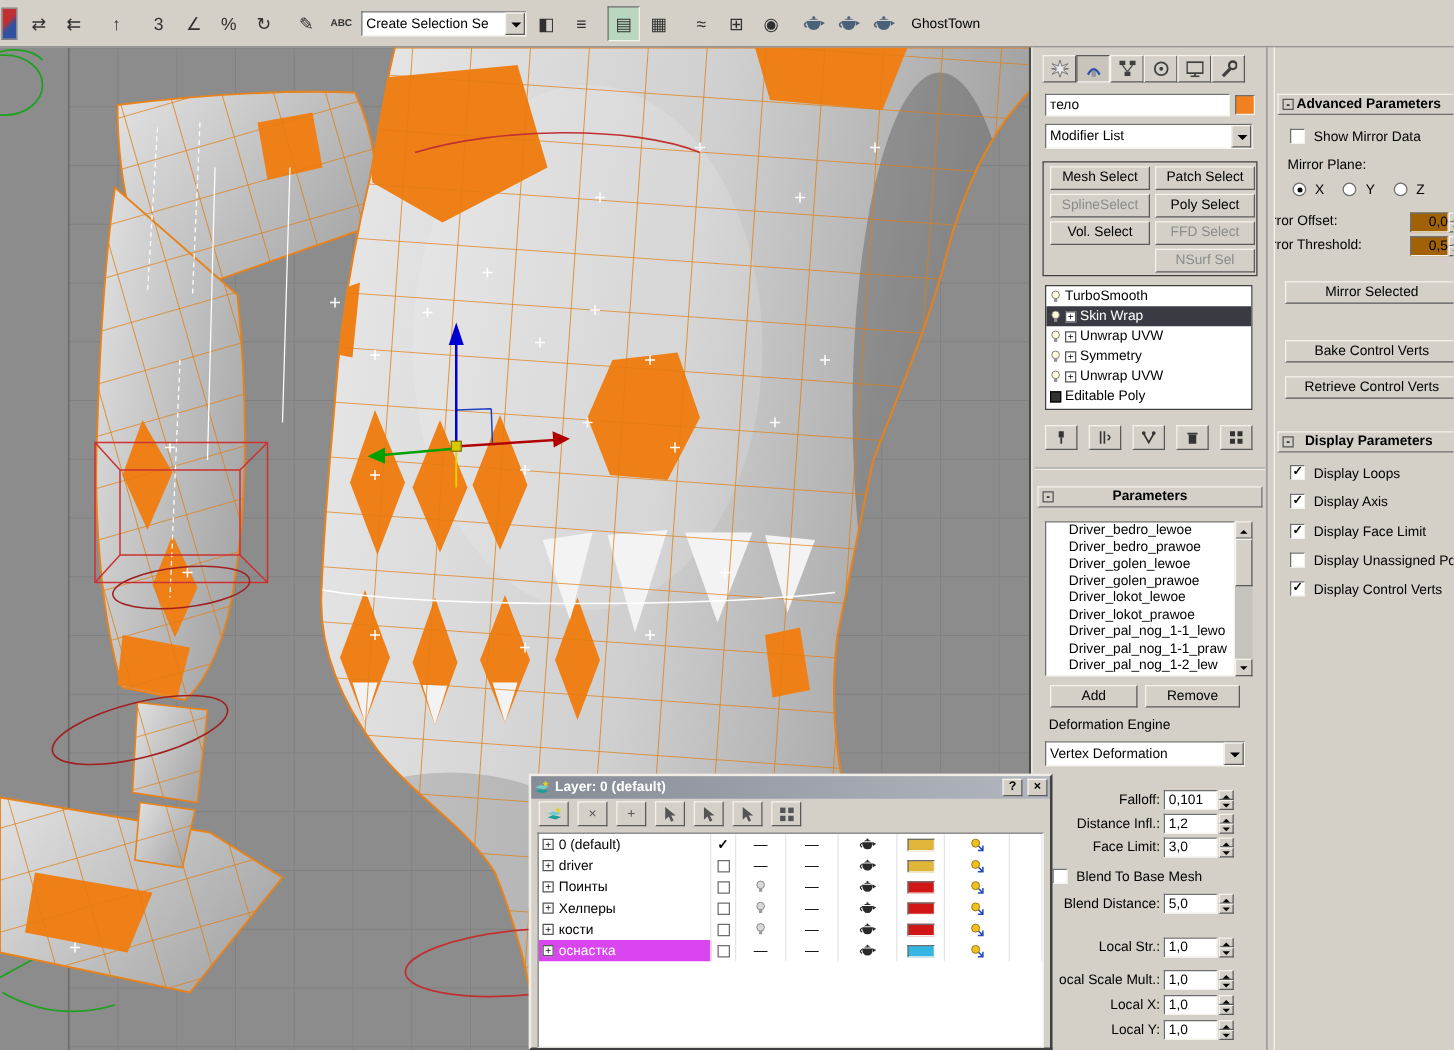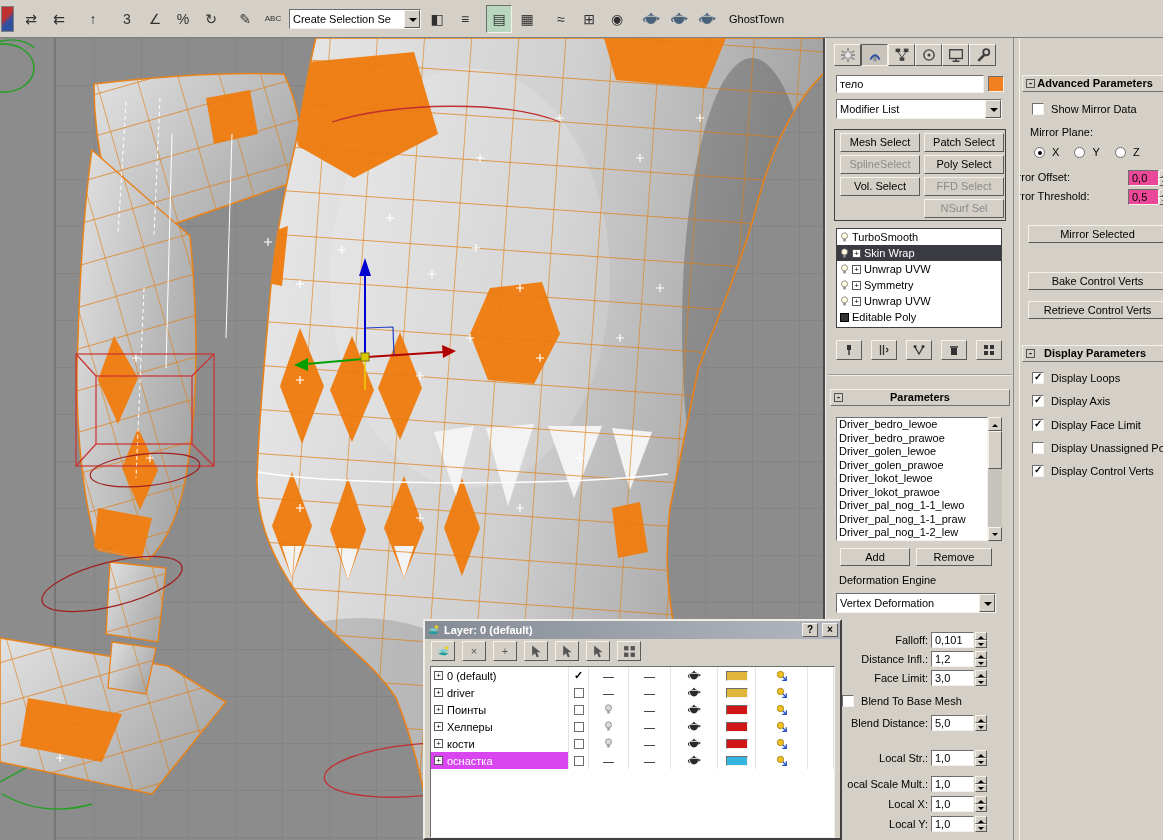--- a/index.html
+++ b/index.html
@@ -10,21 +10,21 @@
   
   .raised{background:#d4d0c8;border:1px solid;border-color:#f5f2eb #6e6e6e #6e6e6e #f5f2eb}
   .btn{background:#d4d0c8;border:1px solid;border-color:#f5f2eb #5a5a5a #5a5a5a #f5f2eb;text-align:center;cursor:default;font-size:11px}
   .btn.disabled{color:#8b8b8b}
 
   
   #main-toolbar{position:absolute;left:0;top:0;width:1163px;height:38px;background:#d4d0c8;border-bottom:1px solid #808080;display:flex;align-items:center;padding-left:1px}
   .tbb{width:26px;height:28px;margin:0 1px;display:flex;align-items:center;justify-content:center;font-size:14px;color:#303030;background:#d4d0c8;border:1px solid #d4d0c8}
   .tbb.active{background:#b9d6bf;border-color:#6e6e6e #f5f2eb #f5f2eb #6e6e6e}
   .tbb .g{pointer-events:none}
-  .tbb.small-text{font-size:8px;font-weight:normal}
+  .tbb.small-text{font-size:8px;font-weight:bold}
   .tb-sep{width:6px;height:30px}
   .tb-frag{width:13px;height:26px;background:linear-gradient(135deg,#c03030 40%,#3050a0 60%);border:1px solid #808080;margin-right:3px}
   .combo{height:20px;background:#fff;border:1px solid;border-color:#6e6e6e #f5f2eb #f5f2eb #6e6e6e;display:flex;align-items:center;position:relative}
   .combo .cval{padding:0 3px;white-space:nowrap;overflow:hidden;flex:1}
   .dd-btn{width:16px;height:100%;background:#d4d0c8;border:1px solid;border-color:#f5f2eb #5a5a5a #5a5a5a #f5f2eb;position:relative}
   .dd-btn::after{content:"";position:absolute;left:4px;top:7px;border:4px solid transparent;border-top-color:#000}
   #tb-selset{width:132px;margin:0 2px}
   .ghost-label{font-size:11px;margin-left:8px;color:#000}
   .teapot-btn svg{width:18px;height:14px;color:#4a617a}
 
@@ -51,21 +51,21 @@
   .pbox.dark{background:#333;border-color:#000;color:#333}
   .stack-label{white-space:nowrap}
   #stack-tools{position:absolute;left:10px;top:302px;width:166px;height:22px;display:flex;justify-content:space-between}
   #stack-tools .btn{width:26px;height:20px;display:flex;align-items:center;justify-content:center;color:#333}
   #stack-tools svg{width:12px;height:12px}
   .hdivider{position:absolute;left:2px;top:336px;width:184px;height:2px;border-top:1px solid #9a9a9a;border-bottom:1px solid #f0ede6}
   .rollout{position:absolute;height:17px;background:#d4d0c8;border:1px solid;border-color:#f5f2eb #6e6e6e #6e6e6e #f5f2eb;font-weight:bold;text-align:center;line-height:15px;font-size:11px}
   .rollout .minus{position:absolute;left:3px;top:3px;width:9px;height:9px;border:1px solid #555;background:#d4d0c8;font-weight:bold;font-size:9px;line-height:7px;text-align:center}
   #rollout-params{left:4px;top:351px;width:180px}
   #driver-list{position:absolute;left:10px;top:379px;width:152px;height:124px;background:#fff;border:1px solid;border-color:#6e6e6e #f5f2eb #f5f2eb #6e6e6e;overflow:hidden;font-size:11px}
-  #driver-list .ditem{height:13.5px;line-height:13.5px;padding-left:2px;white-space:nowrap}
+  #driver-list .ditem{height:13.5px;line-height:13.5px;padding-left:18px;white-space:nowrap}
   .vscroll{position:absolute;left:162px;top:379px;width:14px;height:124px;background:#c6c3bd}
   .vscroll .sb-btn{position:absolute;left:0;width:14px;height:14px;background:#d4d0c8;border:1px solid;border-color:#f5f2eb #5a5a5a #5a5a5a #f5f2eb}
   .vscroll .sb-btn::after{content:"";position:absolute;left:3px;border:3.5px solid transparent}
   .vscroll .sb-up{top:0}.vscroll .sb-up::after{top:3px;border-bottom-color:#000}
   .vscroll .sb-dn{bottom:0}.vscroll .sb-dn::after{top:5px;border-top-color:#000}
   .vscroll .sb-thumb{position:absolute;left:0;top:14px;width:14px;height:38px;background:#d4d0c8;border:1px solid;border-color:#f5f2eb #5a5a5a #5a5a5a #f5f2eb}
   #btn-add{position:absolute;left:14px;top:510px;width:70px;height:18px}
   #btn-remove{position:absolute;left:90px;top:510px;width:76px;height:18px}
   #deform-label{position:absolute;left:13px;top:536px}
   #engine-combo{position:absolute;left:10px;top:555px;width:160px}
@@ -82,21 +82,21 @@
   .rb{width:11px;height:11px;background:#fff;border:1px solid #6e6e6e;border-radius:50%;display:inline-block;position:relative;vertical-align:-2px}
   .rb.checked::after{content:"";position:absolute;left:2.5px;top:2.5px;width:4px;height:4px;border-radius:50%;background:#000}
 
   
   #panel-divider{position:absolute;left:1013px;top:38px;width:7px;height:802px;background:#d4d0c8;border-left:1px solid #8a8a8a;border-right:1px solid #f5f2eb}
   #skinwrap-panel{position:absolute;left:1020px;top:38px;width:143px;height:802px;background:#d4d0c8;overflow:hidden}
   #rollout-adv{left:2px;top:37px;width:146px}
   #rollout-disp{left:2px;top:307px;width:146px}
   .swrow{position:absolute;left:0;width:160px;height:16px;white-space:nowrap}
   .swlabel-r{position:absolute;right:54px;top:1px;width:120px;white-space:nowrap;overflow:hidden}
-  .swfield{position:absolute;left:108px;top:0;width:31px;height:16px;background:#ec4899;border:1px solid;border-color:#6e6e6e #f5f2eb #f5f2eb #6e6e6e;line-height:14px;padding-left:3px}
+  .swfield{position:absolute;left:108px;top:0;width:31px;height:16px;background:#a16207;border:1px solid;border-color:#6e6e6e #f5f2eb #f5f2eb #6e6e6e;line-height:14px;padding-left:14px}
   .swspin{left:139px}
   .bigbtn{position:absolute;left:8px;width:139px;height:18px;line-height:16px}
 
   
   #layer-dialog{position:absolute;left:423px;top:619px;width:419px;height:221px;background:#d4d0c8;border:2px solid;border-color:#f0ede6 #404040 #404040 #f0ede6;z-index:10}
   #ld-title{height:18px;background:linear-gradient(90deg,#868c96,#b2b7bf);display:flex;align-items:center;color:#fff;font-weight:bold;padding:4px 2px;gap:4px}
   #ld-title .t{flex:1;white-space:nowrap;overflow:hidden}
   .ld-tbtn{width:16px;height:14px;background:#d4d0c8;border:1px solid;border-color:#f5f2eb #5a5a5a #5a5a5a #f5f2eb;color:#000;font-size:10px;font-weight:bold;line-height:12px;text-align:center;flex:none}
   #ld-toolbar{height:24px;display:flex;align-items:center;padding-left:6px;gap:7px}
   #ld-toolbar .btn{width:24px;height:20px;display:flex;align-items:center;justify-content:center;color:#555}

